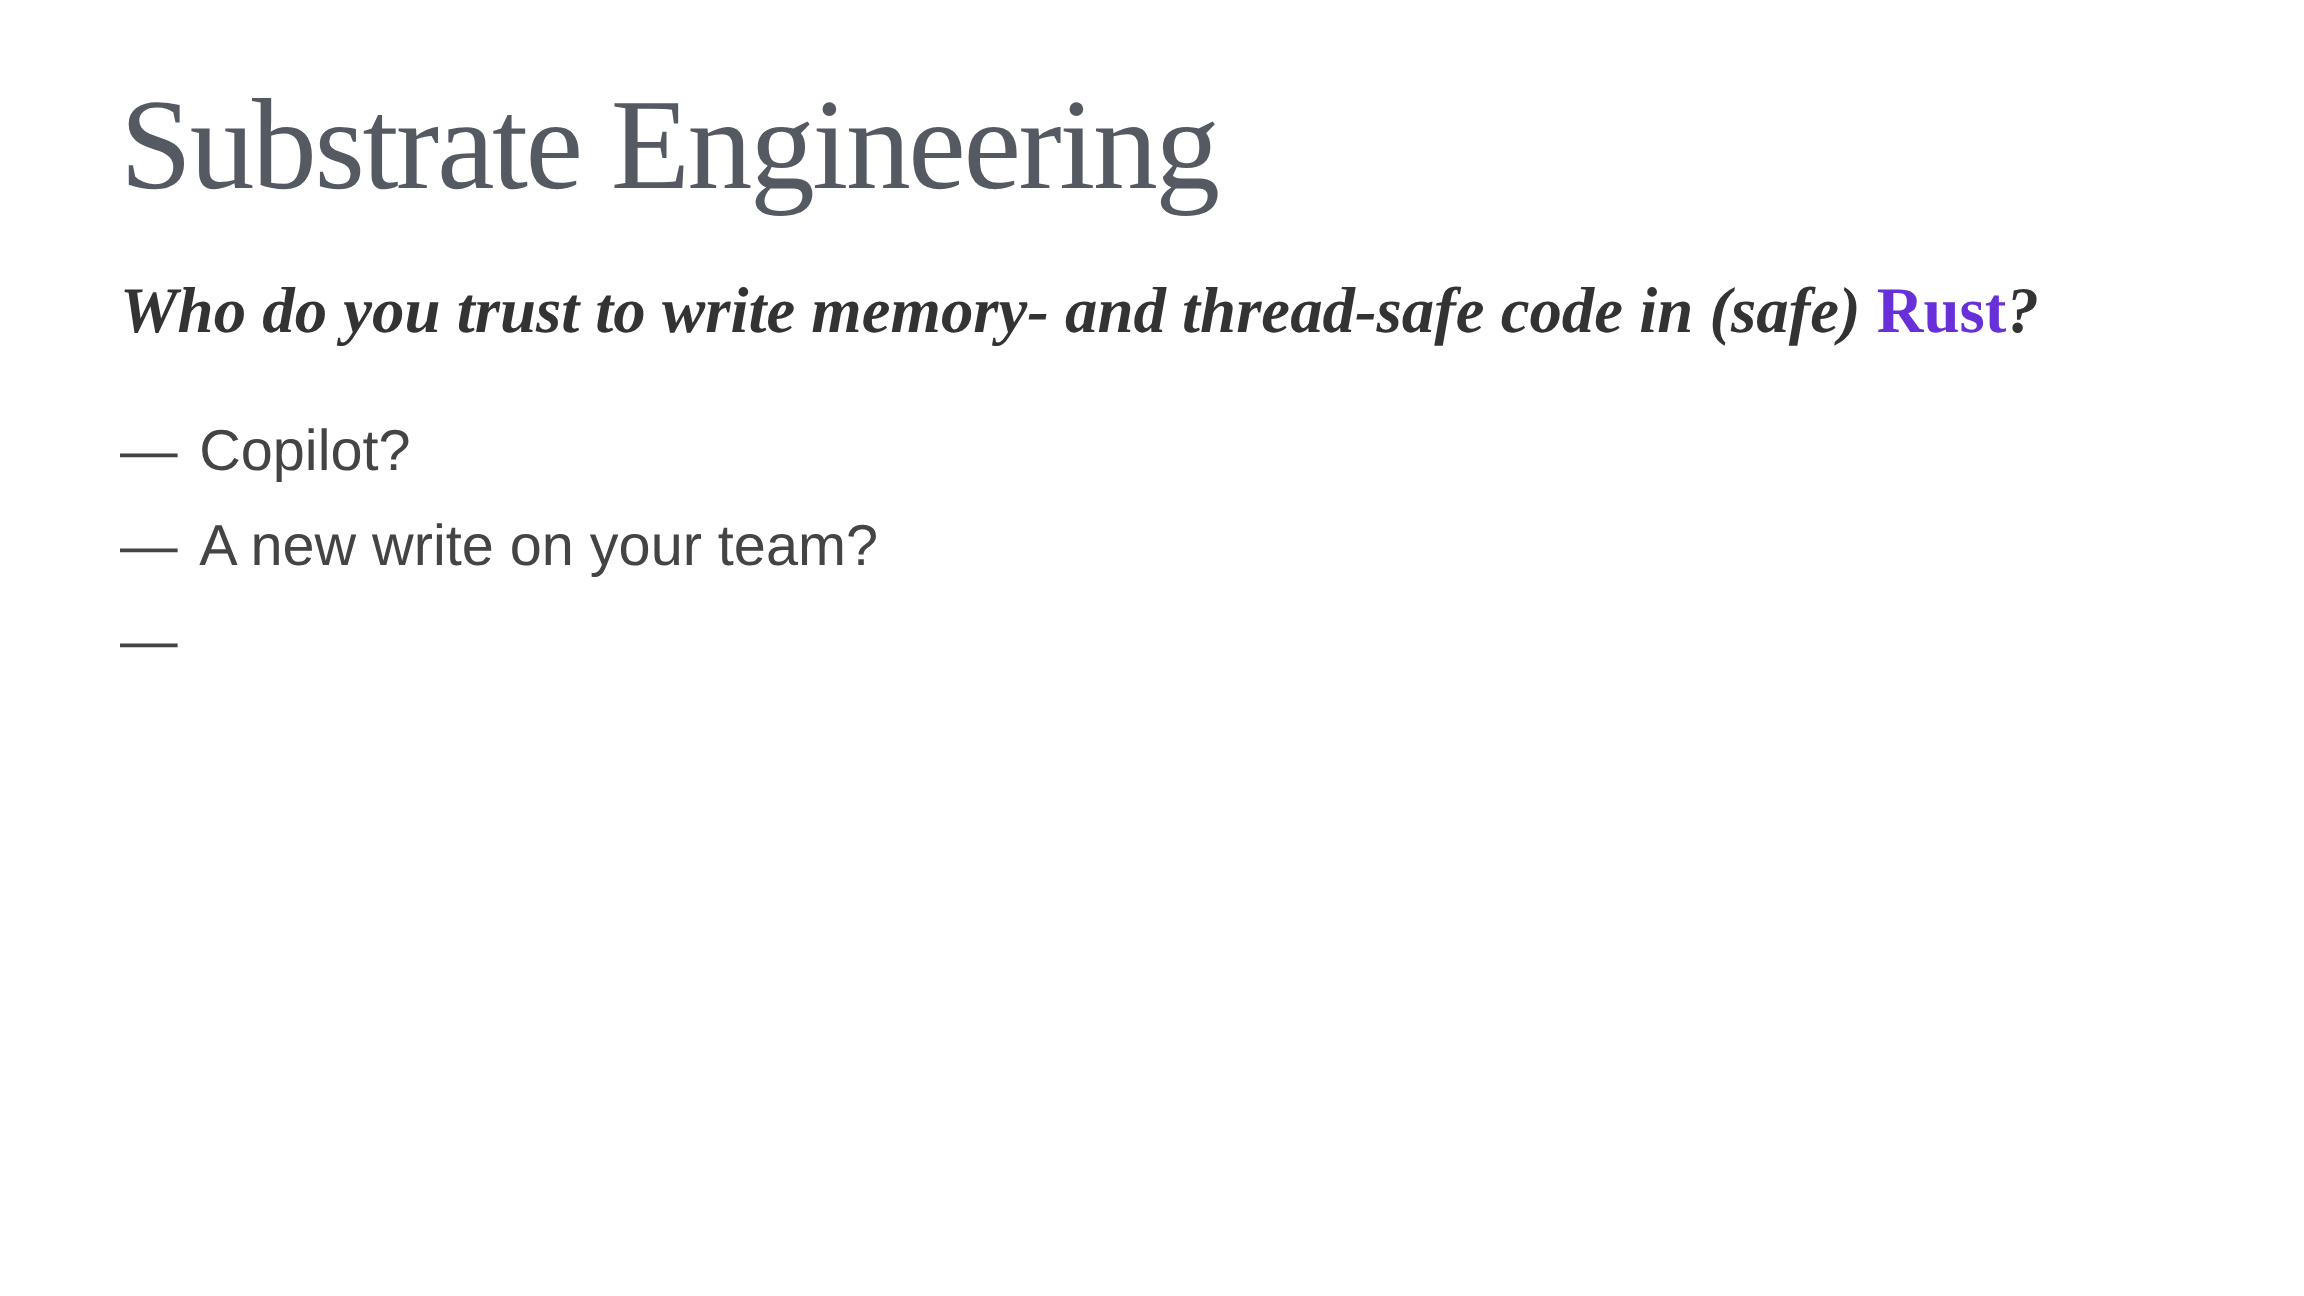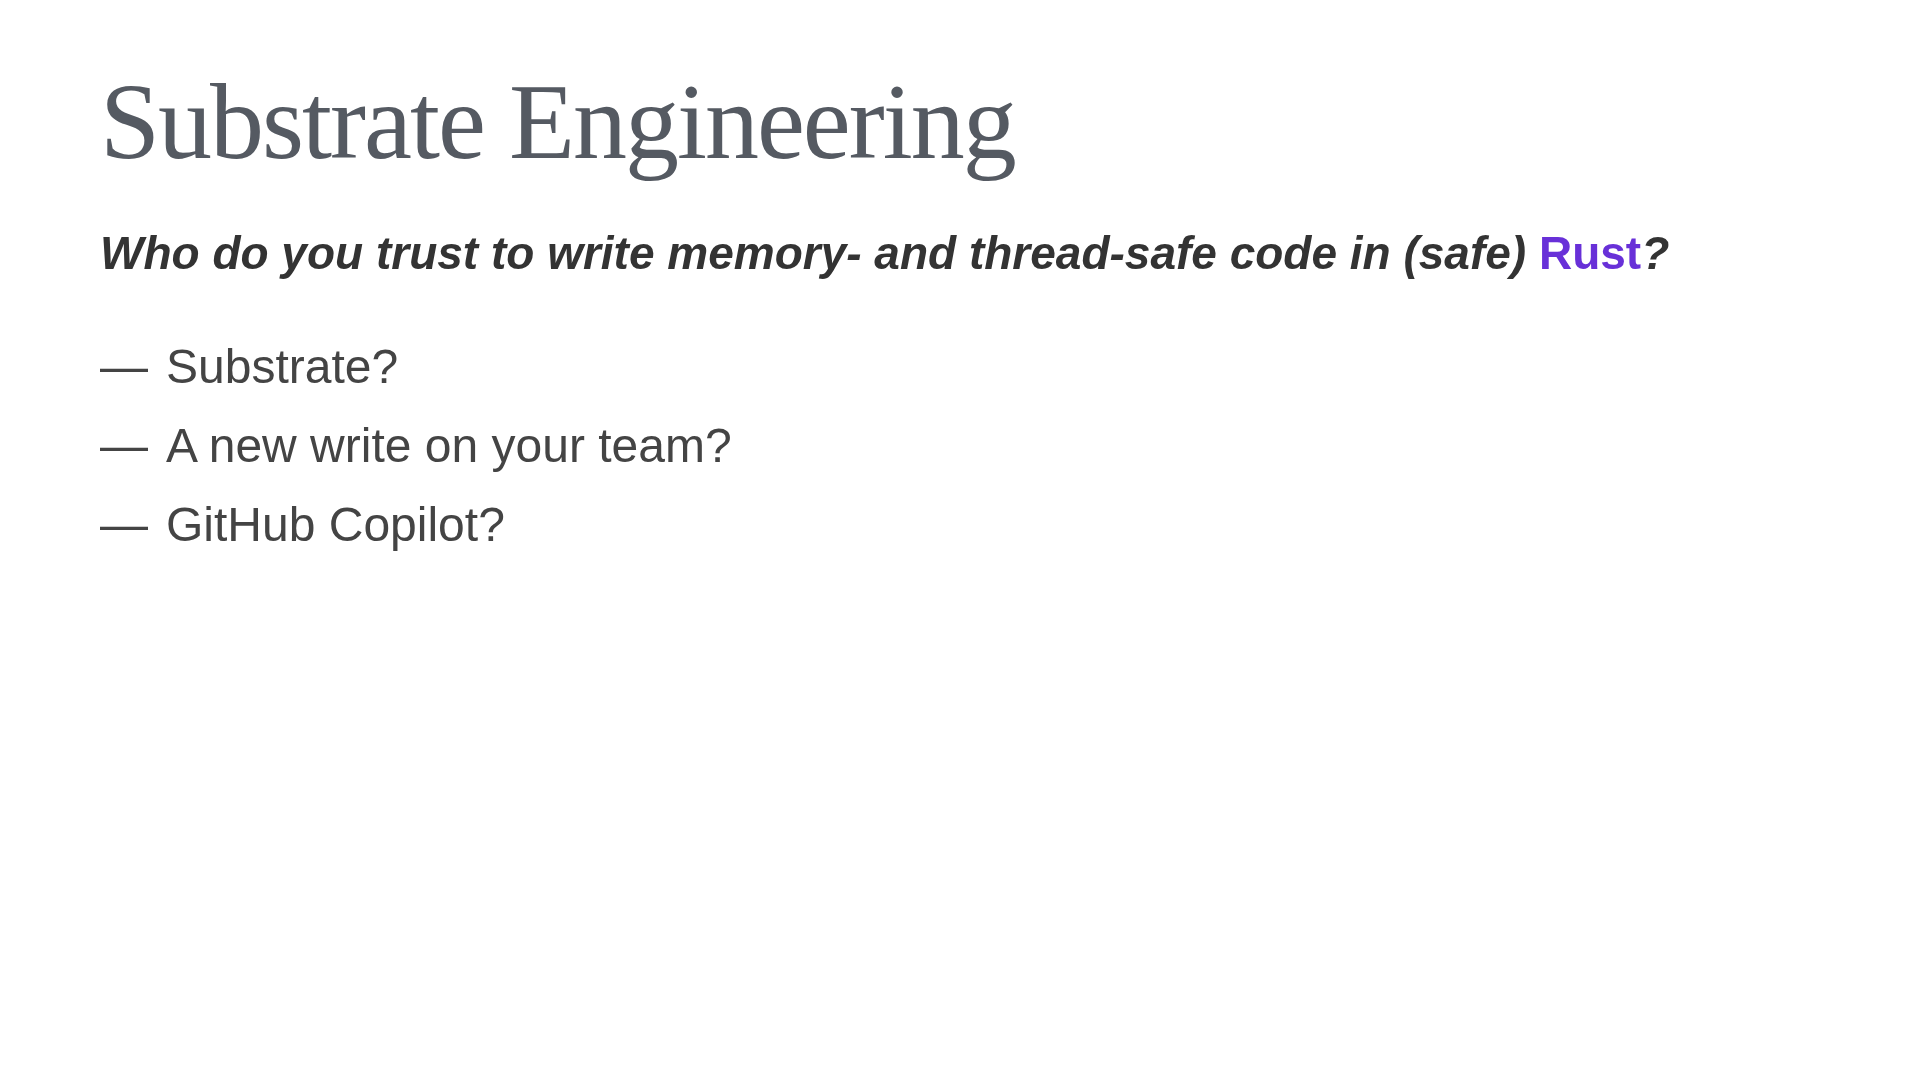--- a/index.html
+++ b/index.html
@@ -25,26 +25,26 @@
     .title {
       font-size: 108px;
       font-weight: 400;
       color: #555a62;
       letter-spacing: -2px;
       margin-bottom: 40px;
       font-family: Georgia, 'Times New Roman', serif;
     }
     
     .question {
-      font-size: 46px;
+      font-size: 54px;
       font-style: italic;
       font-weight: 600;
       color: #333333;
       margin-bottom: 55px;
-      font-family: Liberation Sans, sans-serif;
+      font-family: Liberation Serif, serif;
       line-height: 1.3;
     }
     
     .highlight {
       color: #6830d8;
       font-weight: 700;
       font-style: normal;
     }
     
     .bullets {
@@ -72,24 +72,23 @@
 <div class="slide">
   <h1 class="title">Substrate Engineering</h1>
 
   <p class="question">
     <span>Who do you trust to write memory- and thread-safe code in (safe) </span><span class="highlight">Rust</span><span>?</span>
   </p>
 
   <ul class="bullets">
     <li class="bullet-item">
       <span class="bullet-dash">—</span>
-      <span>Substrate?</span>
+      <span>Copilot?</span>
     </li>
     <li class="bullet-item">
       <span class="bullet-dash">—</span>
       <span>A new write on your team?</span>
     </li>
     <li class="bullet-item">
       <span class="bullet-dash">—</span>
-      <span>GitHub Copilot?</span>
     </li>
   </ul>
 </div>
 
 </body></html>

